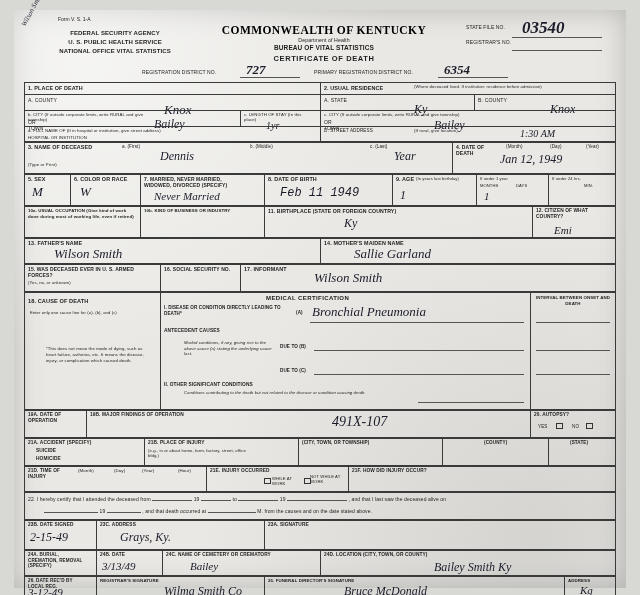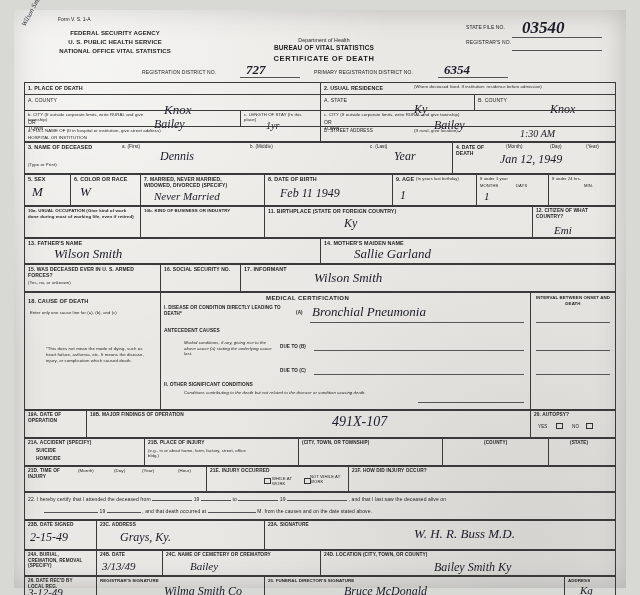--- a/index.html
+++ b/index.html
@@ -36,20 +36,21 @@
   <div class="paper">
     <div class="grain"></div>
 
     <div class="corner">Wilson Smith</div>
 
     <div class="h-top" style="left:44px;top:6px;">Form V. S. 1-A</div>
     <div class="lbl ctr" style="left:26px;top:20px;width:150px;font-size:6px;font-weight:bold;">FEDERAL SECURITY AGENCY</div>
     <div class="lbl ctr" style="left:26px;top:29px;width:150px;font-size:6px;font-weight:bold;">U. S. PUBLIC HEALTH SERVICE</div>
     <div class="lbl ctr" style="left:26px;top:38px;width:150px;font-size:6px;font-weight:bold;">NATIONAL OFFICE VITAL STATISTICS</div>
 
+    <div class="title ctr" style="left:180px;top:14px;width:260px;font-size:11.5px;">COMMONWEALTH OF KENTUCKY</div>
     <div class="lbl ctr mix" style="left:180px;top:27px;width:260px;font-size:5.2px;">Department of Health</div>
     <div class="lbl ctr" style="left:180px;top:34px;width:260px;font-size:6.5px;font-weight:bold;">BUREAU OF VITAL STATISTICS</div>
     <div class="lbl ctr" style="left:180px;top:44px;width:260px;font-size:7.5px;font-weight:bold;letter-spacing:.6px;">CERTIFICATE OF DEATH</div>
 
     <div class="lbl" style="left:452px;top:14px;font-size:5px;">State File No.</div>
     <div class="hw b" style="left:508px;top:8px;font-size:17px;">03540</div>
     <div class="ul" style="left:498px;top:27px;width:90px;"></div>
     <div class="lbl" style="left:452px;top:29px;font-size:5px;">Registrar's No.</div>
     <div class="ul" style="left:498px;top:40px;width:90px;"></div>
 
@@ -144,21 +145,21 @@
       <span>7.</span>
       <span>MARRIED, NEVER MARRIED, WIDOWED, DIVORCED</span>
       <span class="mix">(Specify)</span>
     </div>
     <div class="hw" style="left:140px;top:180px;font-size:11px;">Never Married</div>
     <div class="bx" style="left:250px;top:164px;width:0;height:32px;border-width:0 0 0 1px;"></div>
     <div class="lbl" style="left:254px;top:166px;font-size:5.4px;font-weight:bold;">
       <span>8.</span>
       <span>DATE OF BIRTH</span>
     </div>
-    <div class="hw" style="left:266px;top:176px;font-size:12px;">Feb 11 1949</div>
+    <div class="hw" style="left:266px;top:176px;font-size:12px;font-family:Liberation Mono, monospace;">Feb 11 1949</div>
     <div class="bx" style="left:378px;top:164px;width:0;height:32px;border-width:0 0 0 1px;"></div>
     <div class="lbl" style="left:382px;top:166px;font-size:5.4px;font-weight:bold;">
       <span>9.</span>
       <span>AGE</span>
     </div>
     <div class="lbl mix" style="left:402px;top:166px;width:54px;font-size:4.1px;">(In years last birthday)</div>
     <div class="hw" style="left:386px;top:178px;font-size:12px;">1</div>
     <div class="bx" style="left:462px;top:164px;width:0;height:32px;border-width:0 0 0 1px;"></div>
     <div class="lbl mix" style="left:466px;top:166px;width:66px;font-size:4.1px;">
       <span>If under 1 year</span>
@@ -359,21 +360,20 @@
     <div class="lbl" style="left:86px;top:512px;font-size:4.8px;font-weight:bold;">
       <span>23c.</span>
       <span>ADDRESS</span>
     </div>
     <div class="hw" style="left:106px;top:520px;font-size:12px;text-align:right;">Grays, Ky.</div>
     <div class="bx" style="left:250px;top:510px;width:0;height:30px;border-width:0 0 0 1px;"></div>
     <div class="lbl" style="left:254px;top:512px;font-size:4.8px;font-weight:bold;">
       <span>23a.</span>
       <span>SIGNATURE</span>
     </div>
-    <div class="hw" style="left:400px;top:516px;font-size:13px;">W. H. R. Buss M.D.</div>
 
     <div class="bx" style="left:10px;top:540px;width:592px;height:26px;"></div>
     <div class="lbl" style="left:14px;top:542px;width:56px;font-size:4.6px;font-weight:bold;">
       <span>24a.</span>
       <span>BURIAL, CREMATION, REMOVAL</span>
       <span class="mix">(Specify)</span>
     </div>
     <div class="hw" style="left:14px;top:582px;font-size:11px;">Burial</div>
     <div class="bx" style="left:82px;top:540px;width:0;height:26px;border-width:0 0 0 1px;"></div>
     <div class="lbl" style="left:86px;top:542px;font-size:4.8px;font-weight:bold;">

